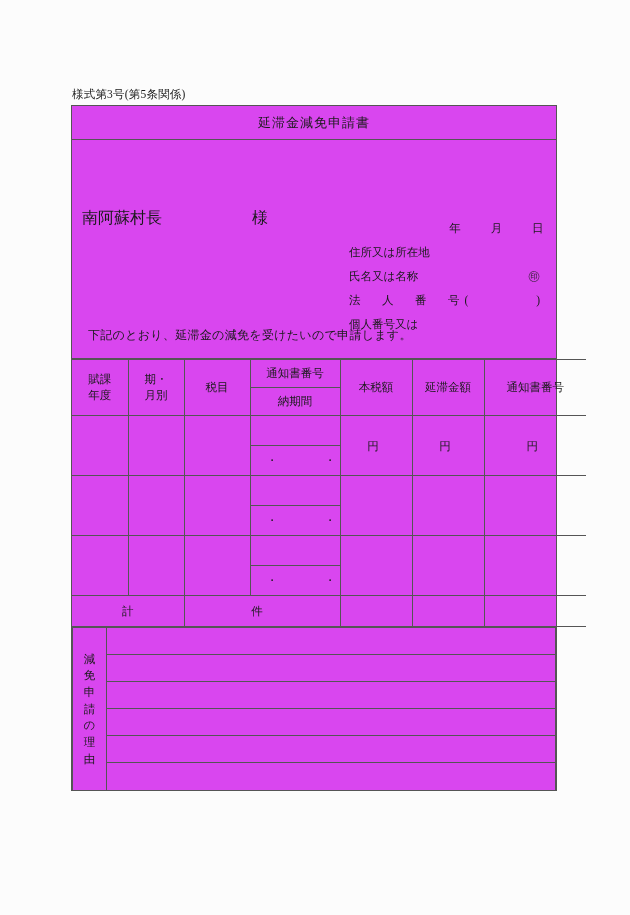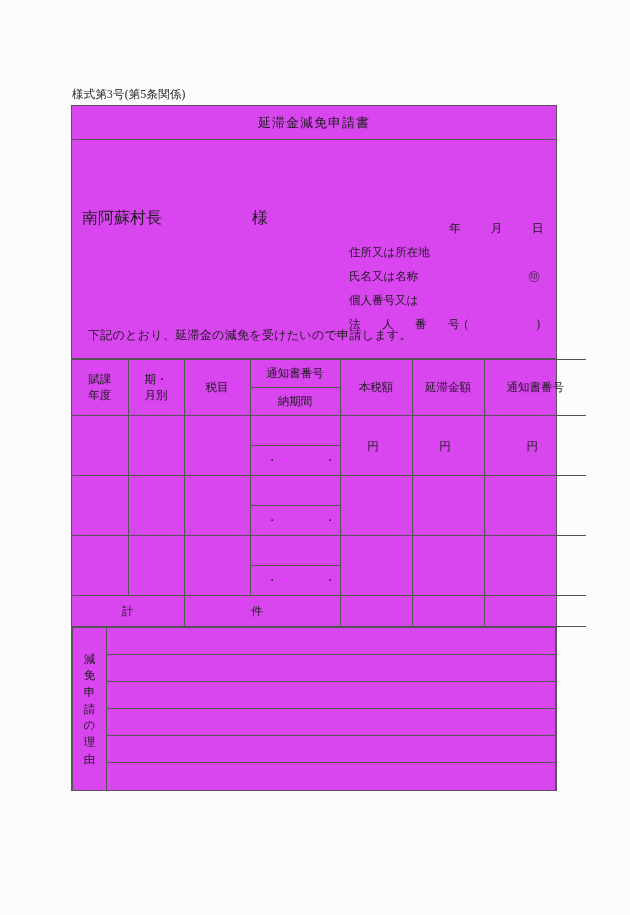--- a/index.html
+++ b/index.html
@@ -235,25 +235,25 @@
 
       <div class="applicant">
         <div class="arow">
           <span>住所又は所在地</span>
         </div>
         <div class="arow">
           <span>氏名又は名称</span>
           <span class="seal">㊞</span>
         </div>
         <div class="arow">
-          <span>個人番号又は</span>
+          <span class="spaced">法　人　番　号(</span>
+          <span class="paren-close">)</span>
         </div>
         <div class="arow">
-          <span class="spaced">法　人　番　号(</span>
-          <span class="paren-close">)</span>
+          <span>個人番号又は</span>
         </div>
       </div>
 
       <div class="statement">下記のとおり、延滞金の減免を受けたいので申請します。</div>
     </div>
 
     <table class="main-table">
       <colgroup>
         <col style="width:56px">
         <col style="width:56px">

